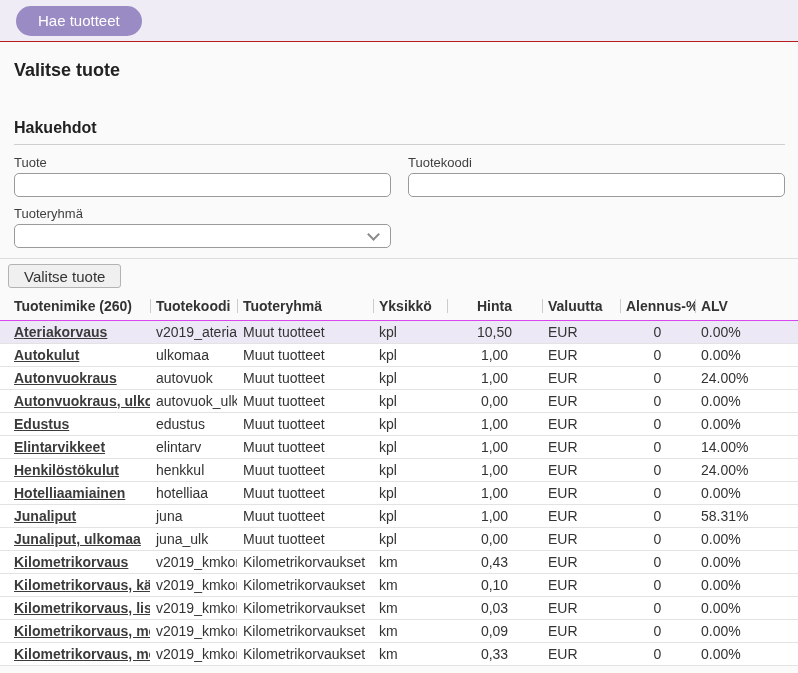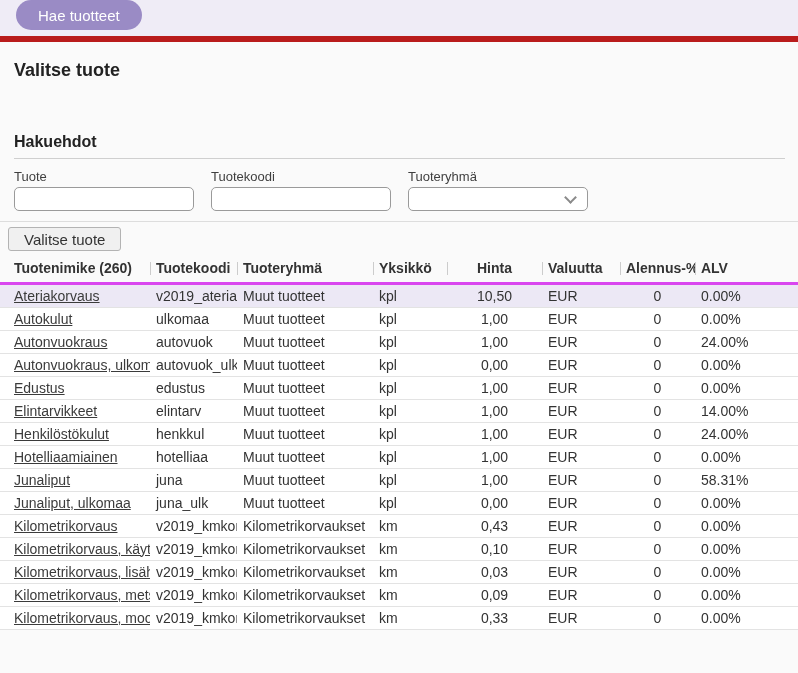--- a/index.html
+++ b/index.html
@@ -7,22 +7,23 @@
   body {
     font-family: "Liberation Sans", "DejaVu Sans", sans-serif;
     background: #fafafa;
     color: #333;
     font-size: 14px;
   }
   
   .topbar {
     height: 42px;
     background: #efecf6;
-    border-bottom: 6px solid #b91c1c;
+    border-bottom: 1px solid #b91c1c;
     display: flex;
+    align-items: center;
     padding-left: 16px;
   }
   .pill-btn {
     background: #9a8bc5;
     color: #ffffff;
     border: none;
     border-radius: 15px;
     height: 30px;
     padding: 0 22px;
     font-size: 15px;
@@ -34,27 +35,27 @@
   h1.page-title {
     font-size: 18px;
     font-weight: bold;
     color: #222;
     padding-top: 18px;
   }
   h2.section-title {
     font-size: 16px;
     font-weight: bold;
     color: #222;
-    margin-top: 52px;
+    margin-top: 38px;
     padding-bottom: 7px;
     border-bottom: 1px solid #cfcfcf;
   }
   .form-grid {
     display: grid;
-    grid-template-columns: 1fr 1fr 1fr 1fr;
+    grid-template-columns: 1fr 1fr;
     column-gap: 17px;
     margin-top: 10px;
   }
   .field { margin-bottom: 9px; }
   .field label {
     display: block;
     font-size: 13px;
     color: #3f3f3f;
     margin-bottom: 3px;
   }
@@ -129,21 +130,21 @@
     table-layout: fixed;
     background: #fafafa;
   }
   table.products th {
     font-size: 14px;
     font-weight: bold;
     color: #333;
     text-align: left;
     padding: 5px 6px;
     height: 28px;
-    border-bottom: 3px solid #d946ef;
+    border-bottom: 1px solid #d946ef;
     position: relative;
     white-space: nowrap;
     overflow: hidden;
   }
   table.products th.sep::before {
     content: "";
     position: absolute;
     left: 0;
     top: 7px;
     bottom: 7px;
@@ -160,20 +161,21 @@
     overflow: hidden;
     background: #ffffff;
   }
   table.products tr.selected td { background: #ece8f5; }
   table.products .first-col { padding-left: 14px; }
   table.products .num { text-align: center; }
   td a.product-link {
     color: #3b3b3b;
     text-decoration: underline;
     cursor: pointer;
+    font-weight: bold;
   }
 </style>
 </head>
 <body>
 
 
 
 <div class="topbar">
   <button class="pill-btn">Hae tuotteet</button>
 </div>

